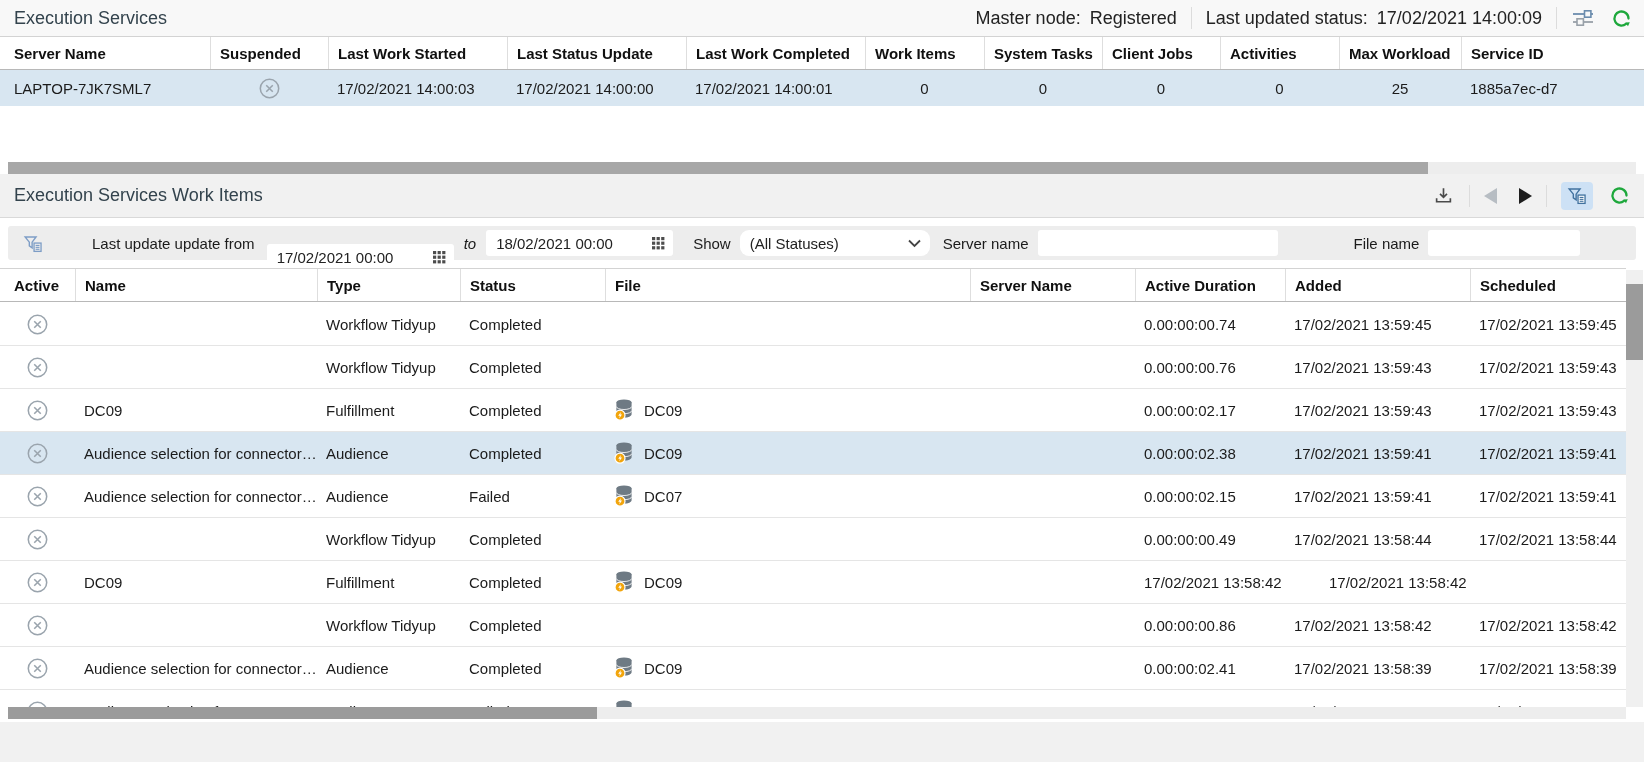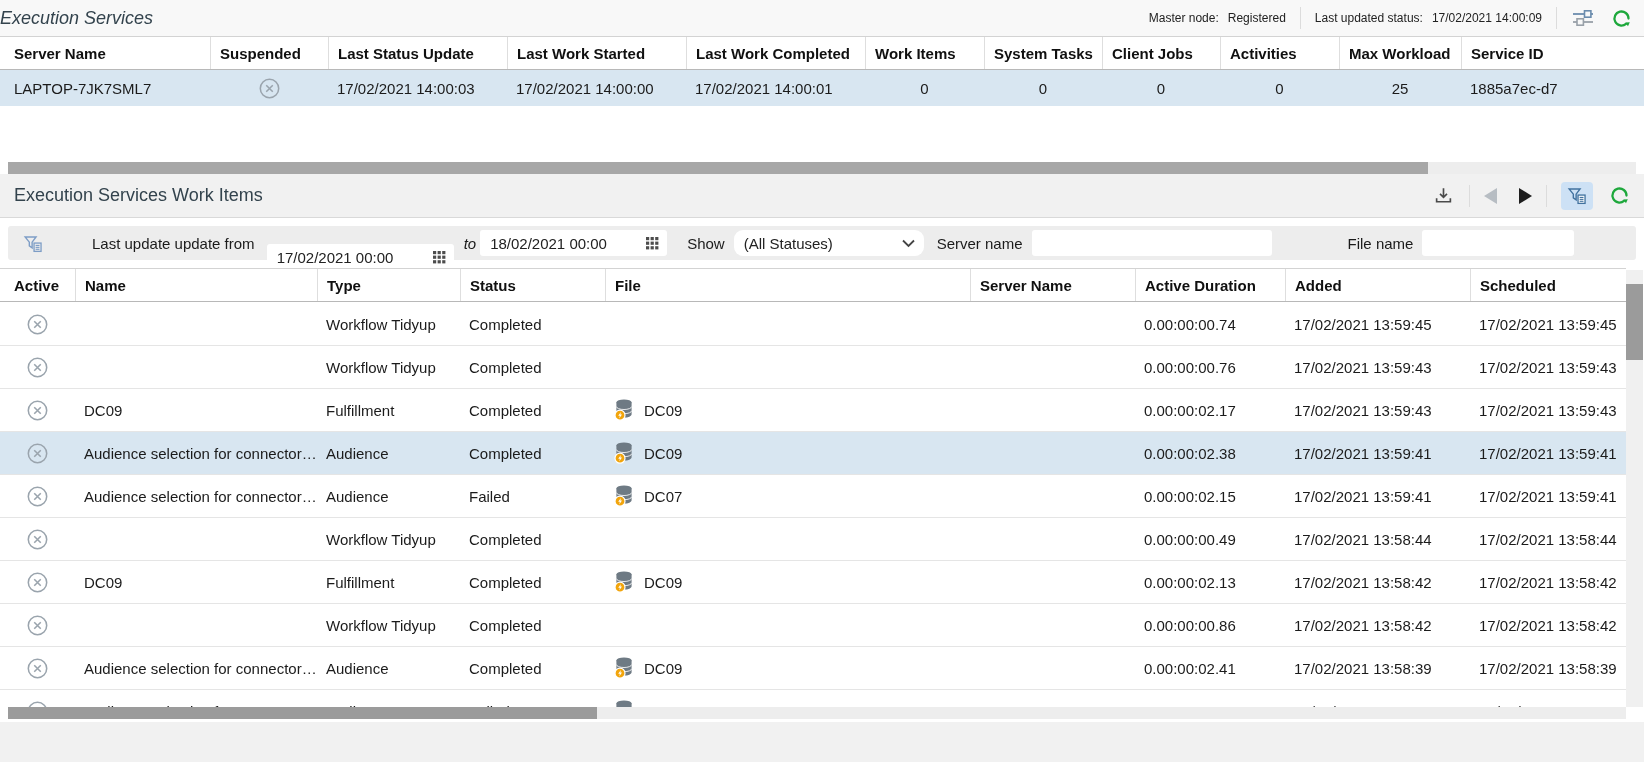--- a/index.html
+++ b/index.html
@@ -6,23 +6,23 @@
   html,body { width:1644px; height:762px; overflow:hidden; }
   body {
     font-family: "Liberation Sans", "DejaVu Sans", sans-serif;
     background:#f1f1f1; color:#1b1b1b; position:relative;
   }
   .abs { position:absolute; }
 
   
   .topbar { top:0; left:0; width:1644px; height:36px; background:#f8f8f8;
             display:flex; align-items:center; }
-  .topbar .title { margin-left:0; font-size:18px; color:#33434d;font-style:italic; }
-  .topbar .right { margin-left:auto; margin-right:12px; display:flex; align-items:center;
-                   font-size:12px; color:#222; }
+  .topbar .title { margin-left:14px; font-size:18px; color:#33434d; }
+  .topbar .right { margin-left:auto; margin-right:12px; display:flex; align-items:flex-end;
+                   font-size:18px; color:#222; }
   .kv-label { color:#222; }
   .kv-value { margin-left:9px; }
   .vsep { width:1px; height:22px; background:#dcdcdc; margin:0 14px; }
   .icon-btn { display:flex; align-items:center; justify-content:center; cursor:pointer; }
 
   
   .panel1 { top:36px; left:0; width:1644px; height:138px; background:#fff; }
   .thead { display:flex; height:34px; align-items:center; background:#fff;
            border-top:1px solid #d3d3d3; border-bottom:1px solid #b8b8b8;
            font-weight:bold; font-size:15px; color:#101010; }
@@ -115,22 +115,22 @@
         <path d="M21.5 16.2 l-5.2 0.4 3.1 4.2 z" fill="#1ea83c"></path>
       </svg>
     </span>
   </div>
 </div>
 
 <div class="abs panel1">
   <div class="thead">
     <div class="hcell first t1c0">Server Name</div>
     <div class="hcell t1c1">Suspended</div>
+    <div class="hcell t1c3">Last Work Started</div>
     <div class="hcell t1c2">Last Status Update</div>
-    <div class="hcell t1c3">Last Work Started</div>
     <div class="hcell t1c4">Last Work Completed</div>
     <div class="hcell t1c5">Work Items</div>
     <div class="hcell t1c6">System Tasks</div>
     <div class="hcell t1c7">Client Jobs</div>
     <div class="hcell t1c8">Activities</div>
     <div class="hcell t1c9">Max Workload</div>
     <div class="hcell t1c10">Service ID</div>
   </div>
   <div class="trow selected">
     <div class="cell first t1c0">LAPTOP-7JK7SML7</div>
@@ -213,21 +213,21 @@
               <rect x="4.6" y="4.6" width="3.2" height="3.2"></rect>
               <rect x="9.2" y="4.6" width="3.2" height="3.2"></rect>
             <rect x="0" y="9.2" width="3.2" height="3.2"></rect>
               <rect x="4.6" y="9.2" width="3.2" height="3.2"></rect>
               <rect x="9.2" y="9.2" width="3.2" height="3.2"></rect>
           </g>
         </svg>
       </span>
     </div>
     <span style="margin-left:10px;font-style:italic;">to</span>
-    <div class="fld f-to" style="margin-left:4px;">
+    <div class="fld f-to" style="margin-left:10px;">
       <span class="val">18/02/2021 00:00</span>
       <span class="grid-ic">
         <svg width="13" height="13" viewBox="0 0 13 13">
           <g fill="#4d4d4d">
             <rect x="0" y="0" width="3.2" height="3.2"></rect>
               <rect x="4.6" y="0" width="3.2" height="3.2"></rect>
               <rect x="9.2" y="0" width="3.2" height="3.2"></rect>
             <rect x="0" y="4.6" width="3.2" height="3.2"></rect>
               <rect x="4.6" y="4.6" width="3.2" height="3.2"></rect>
               <rect x="9.2" y="4.6" width="3.2" height="3.2"></rect>
@@ -489,21 +489,20 @@
             <path d="M2.4 7.6 a7.6 2.9 0 0 0 15.2 0" fill="none" stroke="#e8eaec" stroke-width="1"></path>
             <path d="M2.4 11.8 a7.6 2.9 0 0 0 15.2 0" fill="none" stroke="#e8eaec" stroke-width="1"></path>
             <circle cx="6" cy="16.2" r="5" fill="#f2a50c" stroke="#fff" stroke-width="1.2"></circle>
             <path d="M6.9 12.9 L4.2 16.7 h1.7 L5.2 19.5 L8 15.6 H6.3 Z" fill="#fff"></path>
           </svg>
         </span>
         <span class="c-file-label">DC09</span>
       </span>
     </div>
     <div class="cell t2c5 c-server"></div>
-    <div class="cell t2c6 c-dur">0.00:00:02.13</div>
     <div class="cell t2c7 c-added">17/02/2021 13:58:42</div>
     <div class="cell t2c8 c-sched">17/02/2021 13:58:42</div>
   </div>
 
   <div class="wi-row">
     <div class="cell center t2c0">
       <span>
         <svg width="23" height="23" viewBox="0 0 24 24">
           <circle cx="12" cy="12" r="9.6" fill="none" stroke="#9aa4ad" stroke-width="1.6"></circle>
           <path d="M8.6 8.6 L15.4 15.4 M15.4 8.6 L8.6 15.4" stroke="#9aa4ad" stroke-width="1.6"></path>

